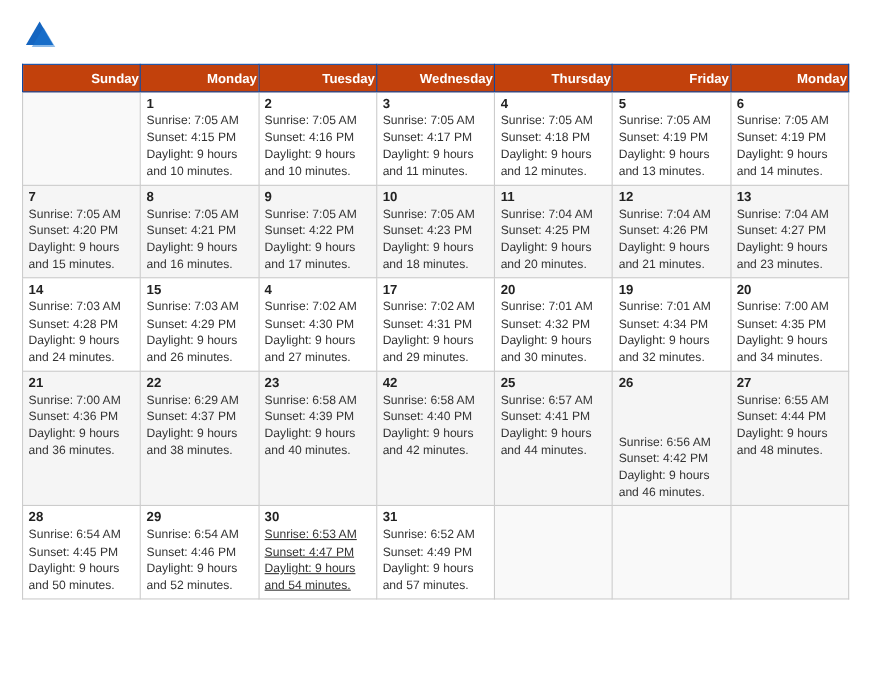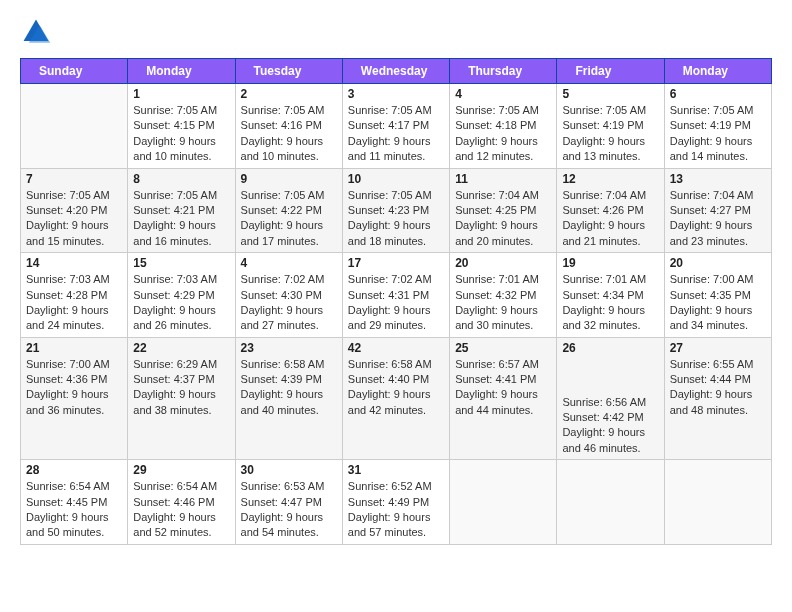--- a/index.html
+++ b/index.html
@@ -51,26 +51,26 @@
     }
     .title-location {
       font-size: 14px;
       color: #444;
     }
     .calendar {
       width: 100%;
       border-collapse: collapse;
     }
     .calendar th {
-      background: #8b5cf6;
+      background: #c2410c;
       color: #fff;
       font-size: 12px;
       font-weight: bold;
-      padding: 5px 18px;
-      text-align: left;
+      padding: 5px 1px;
+      text-align: right;
       border: 1px solid #0d47a1;
     }
     .calendar td {
       border: 1px solid #ccc;
       vertical-align: top;
       padding: 3px 5px;
       width: calc(100% / 7);
       font-size: 10px;
       color: #333;
       background: #fff;
@@ -337,21 +337,21 @@
           </td>
           <td>
             <div class="day-number">29</div>
             <div class="day-info" style="white-space: pre-line;">Sunrise: 6:54 AM
 Sunset: 4:46 PM
 Daylight: 9 hours
 and 52 minutes.</div>
           </td>
           <td>
             <div class="day-number">30</div>
-            <div class="day-info" style="white-space: pre-line;">Sunrise: 6:53 AM
+            <div class="day-info" style="white-space: pre-line; text-decoration: underline;">Sunrise: 6:53 AM
 Sunset: 4:47 PM
 Daylight: 9 hours
 and 54 minutes.</div>
           </td>
           <td>
             <div class="day-number">31</div>
             <div class="day-info" style="white-space: pre-line;">Sunrise: 6:52 AM
 Sunset: 4:49 PM
 Daylight: 9 hours
 and 57 minutes.</div>

